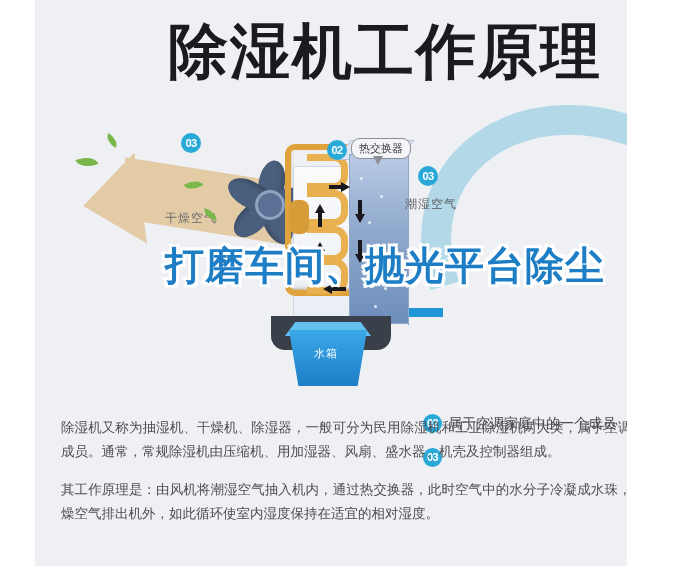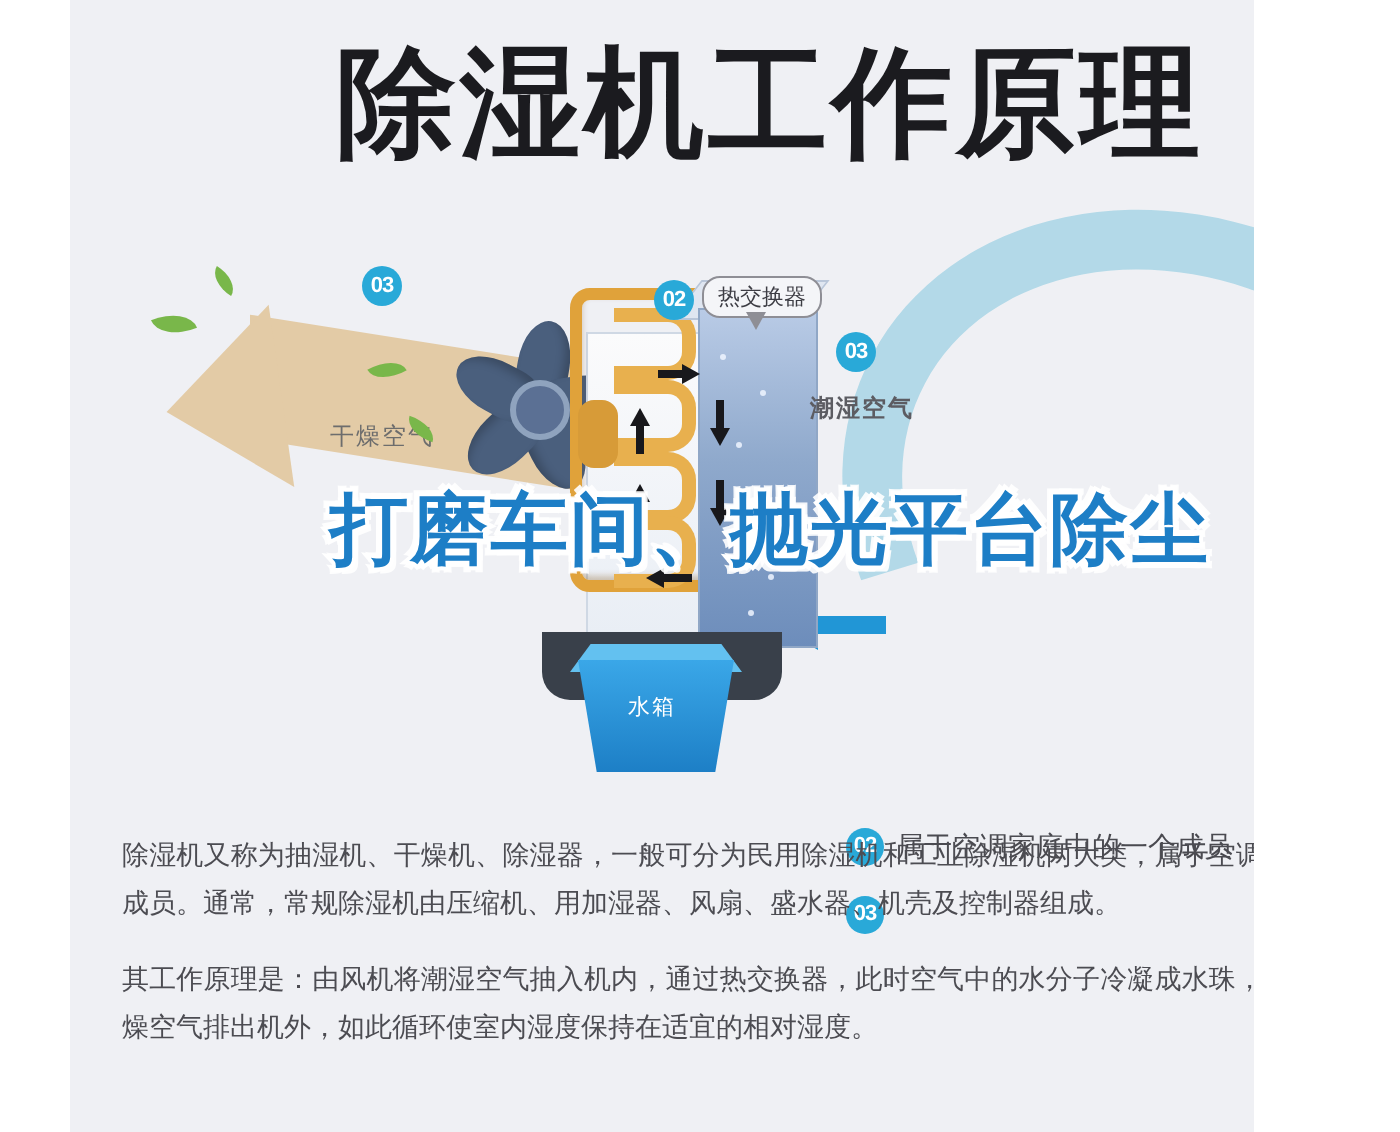--- a/index.html
+++ b/index.html
@@ -282,21 +282,20 @@
     border-left: 5px solid transparent;
     border-right: 5px solid transparent;
     border-top: 9px solid #8e8e95;
   }
   .ill-label {
     position: absolute;
     font-size: 12px;
     color: #5c5c62;
     letter-spacing: 1px;
     white-space: nowrap;
-    font-weight: bold;
   }
   .label-humid { left: 370px; top: 78px; }
 
   
   .steps {
     position: absolute;
     left: 388px;
     top: 296px;
     width: 300px;
   }

